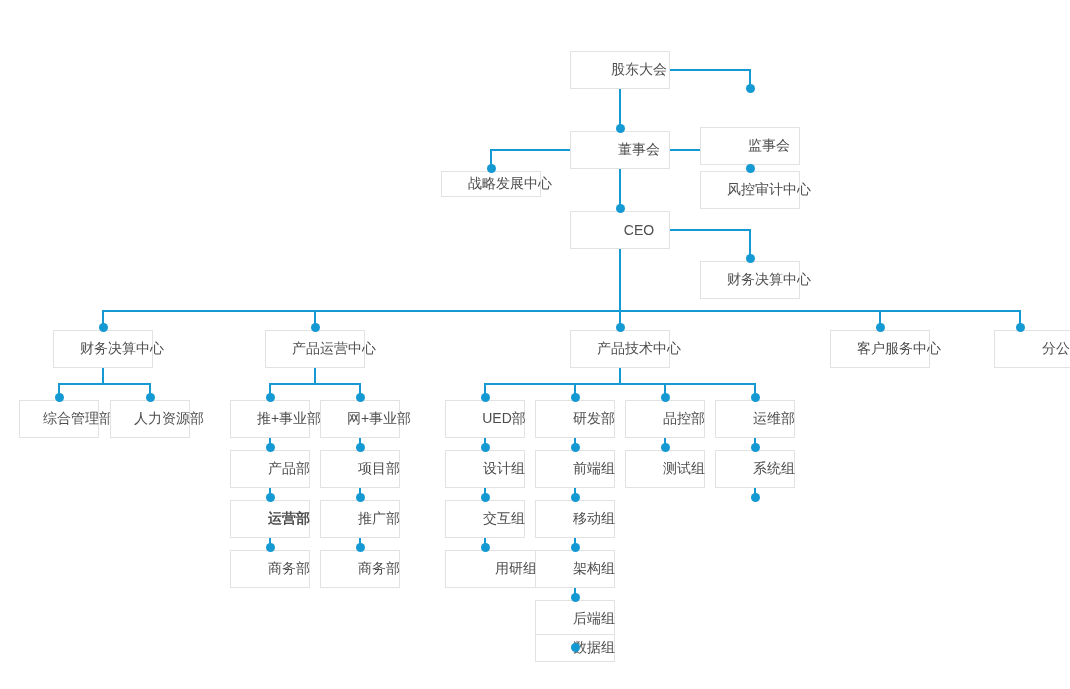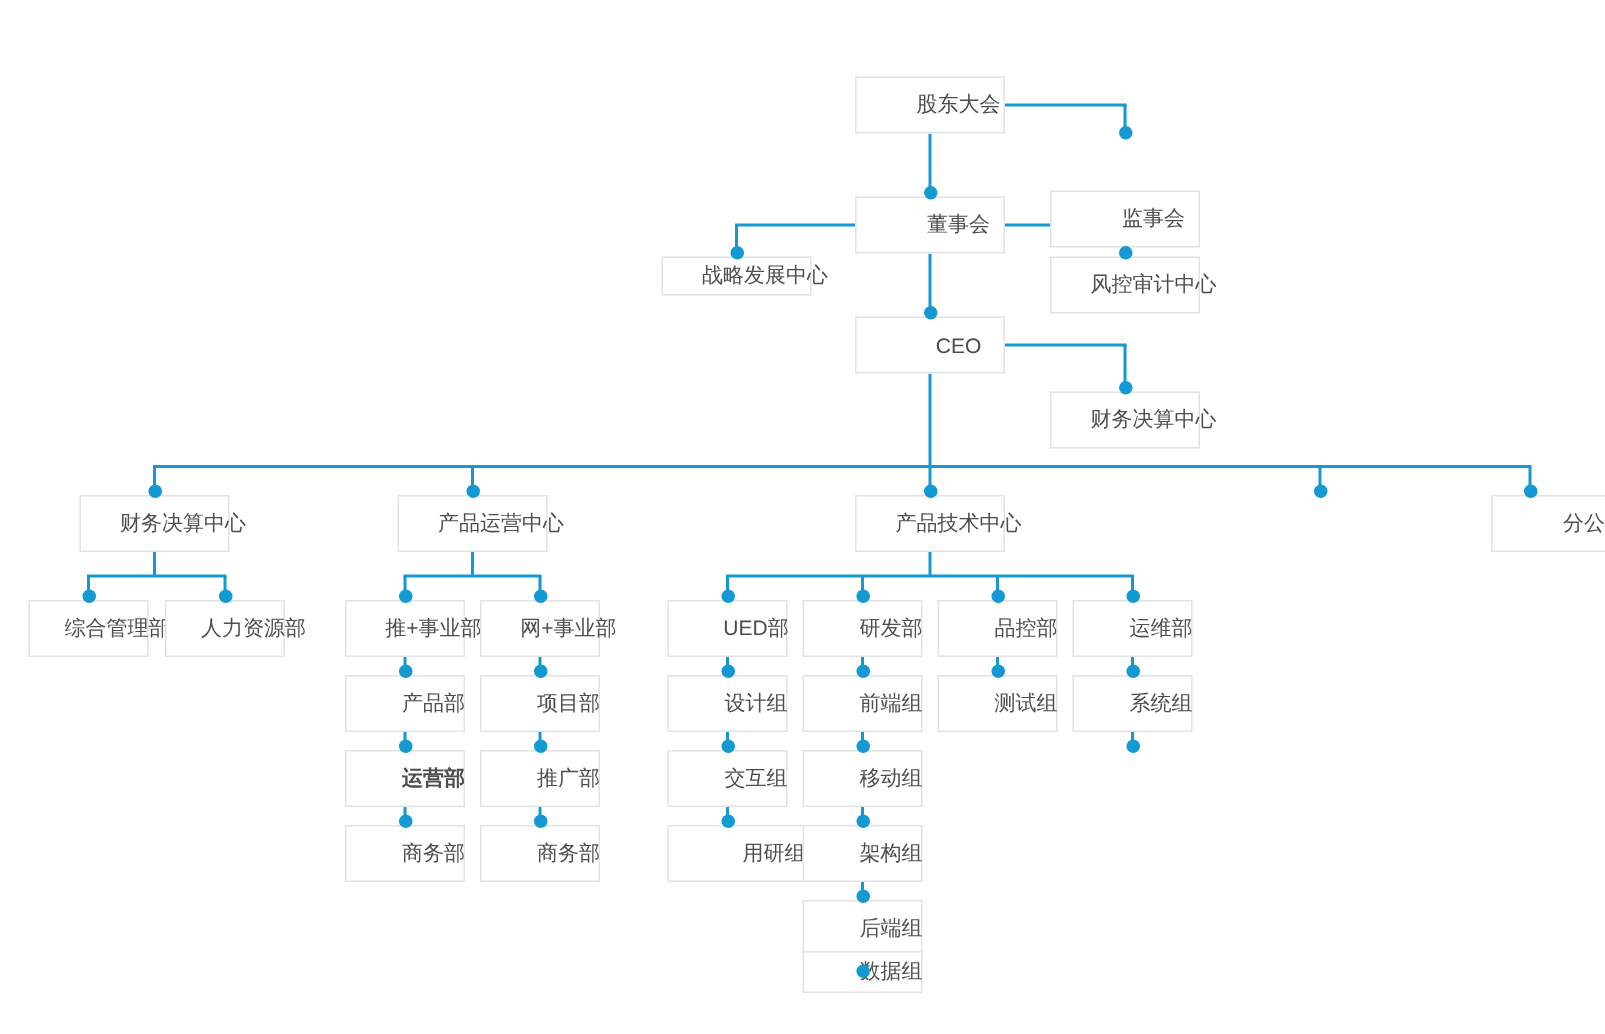--- a/index.html
+++ b/index.html
@@ -50,20 +50,21 @@
     <div class="node" style="left: 570px; top: 51px; width: 100px; height: 38px;">股东大会</div>
     <div class="node" style="left: 700px; top: 91px; width: 100px; height: 38px; margin-top: 36px;">监事会</div>
     <div class="node" style="left: 570px; top: 131px; width: 100px; height: 38px;">董事会</div>
     <div class="node" style="left: 441px; top: 171px; width: 100px; height: 26px;">战略发展中心</div>
     <div class="node" style="left: 700px; top: 171px; width: 100px; height: 38px;">风控审计中心</div>
     <div class="node" style="left: 570px; top: 211px; width: 100px; height: 38px;">CEO</div>
     <div class="node" style="left: 700px; top: 261px; width: 100px; height: 38px;">财务决算中心</div>
     <div class="node" style="left: 53px; top: 330px; width: 100px; height: 38px;">财务决算中心</div>
     <div class="node" style="left: 265px; top: 330px; width: 100px; height: 38px;">产品运营中心</div>
     <div class="node" style="left: 570px; top: 330px; width: 100px; height: 38px;">产品技术中心</div>
+    <div class="node" style="left: 830px; top: 330px; width: 100px; height: 38px;">客户服务中心</div>
     <div class="node" style="left: 994px; top: 330px; width: 100px; height: 38px;">分公司</div>
     <div class="node" style="left: 19px; top: 400px; width: 80px; height: 38px;">综合管理部</div>
     <div class="node" style="left: 110px; top: 400px; width: 80px; height: 38px;">人力资源部</div>
     <div class="node" style="left: 230px; top: 400px; width: 80px; height: 38px;">推+事业部</div>
     <div class="node" style="left: 320px; top: 400px; width: 80px; height: 38px;">网+事业部</div>
     <div class="node" style="left: 230px; top: 450px; width: 80px; height: 38px;">产品部</div>
     <div class="node" style="left: 230px; top: 500px; width: 80px; height: 38px; font-weight: bold;">运营部</div>
     <div class="node" style="left: 230px; top: 550px; width: 80px; height: 38px;">商务部</div>
     <div class="node" style="left: 320px; top: 450px; width: 80px; height: 38px;">项目部</div>
     <div class="node" style="left: 320px; top: 500px; width: 80px; height: 38px;">推广部</div>

